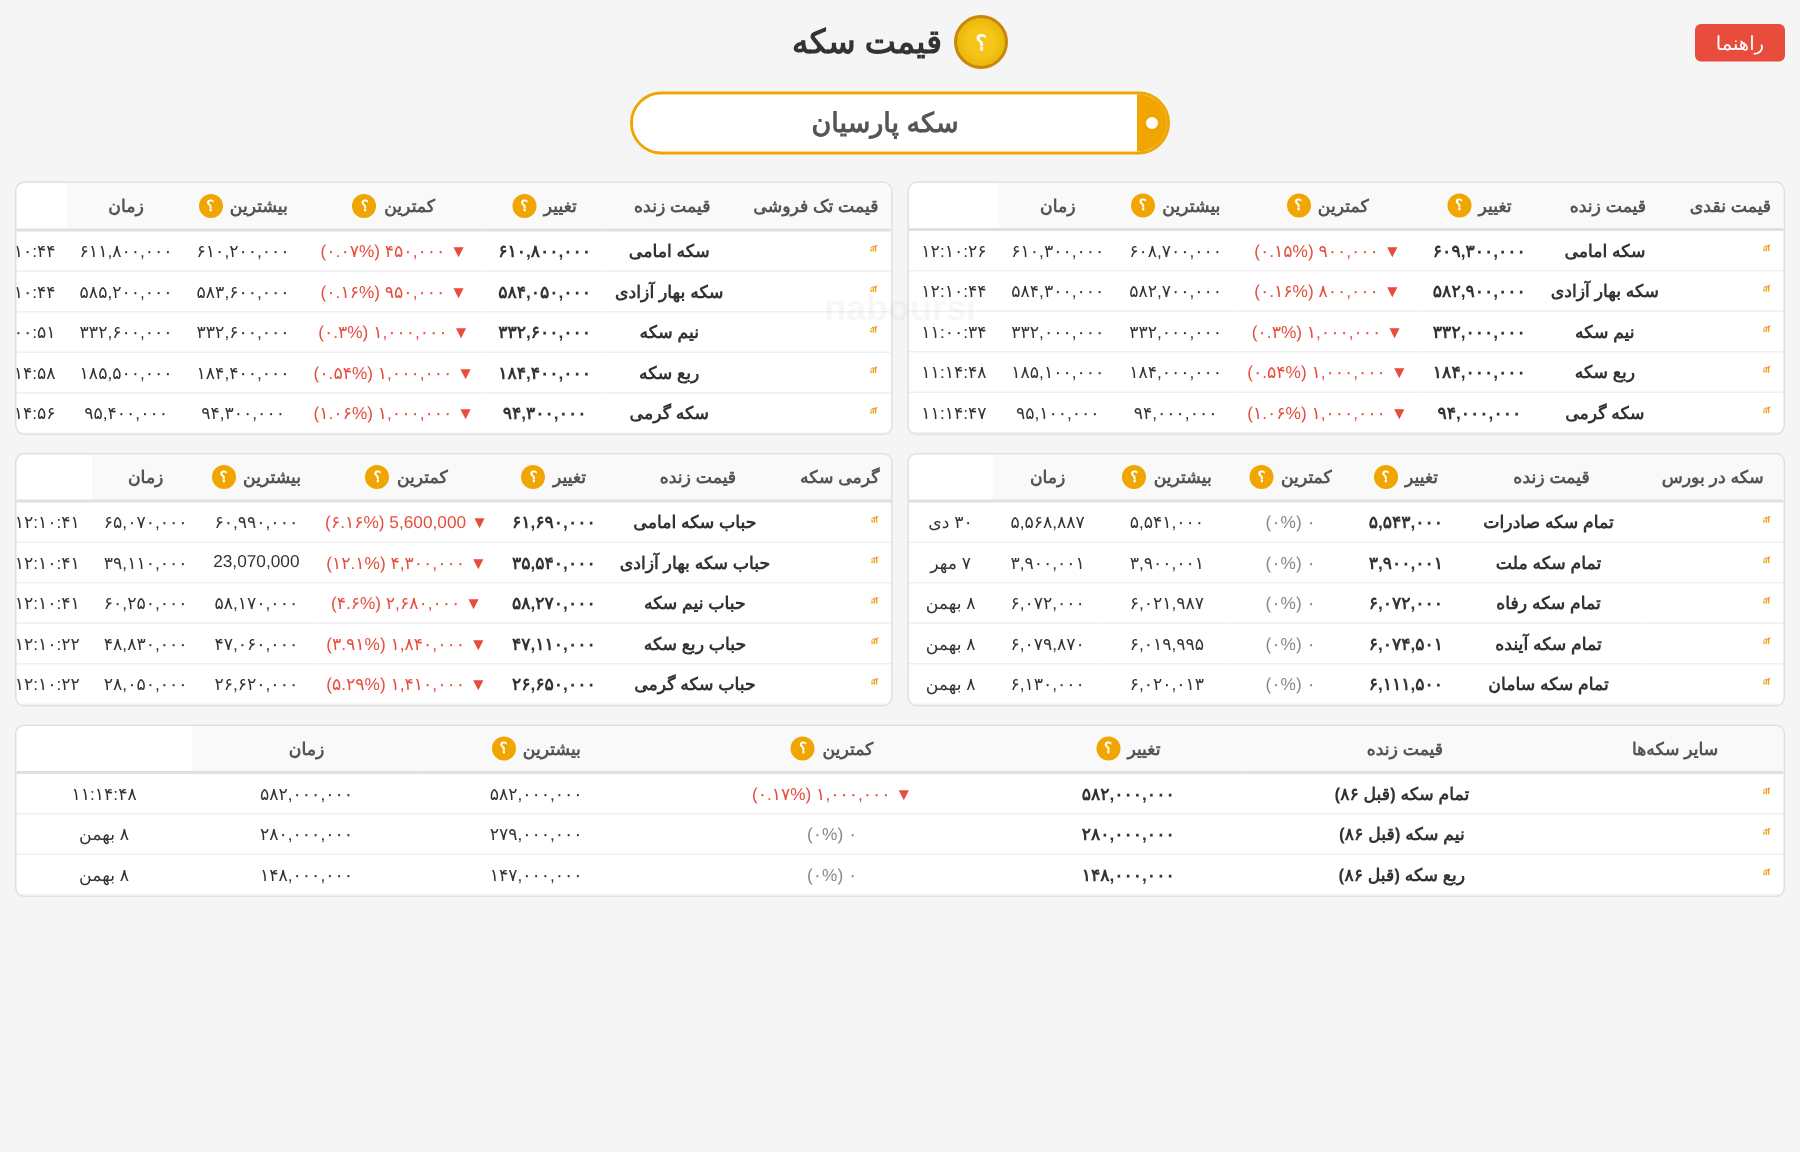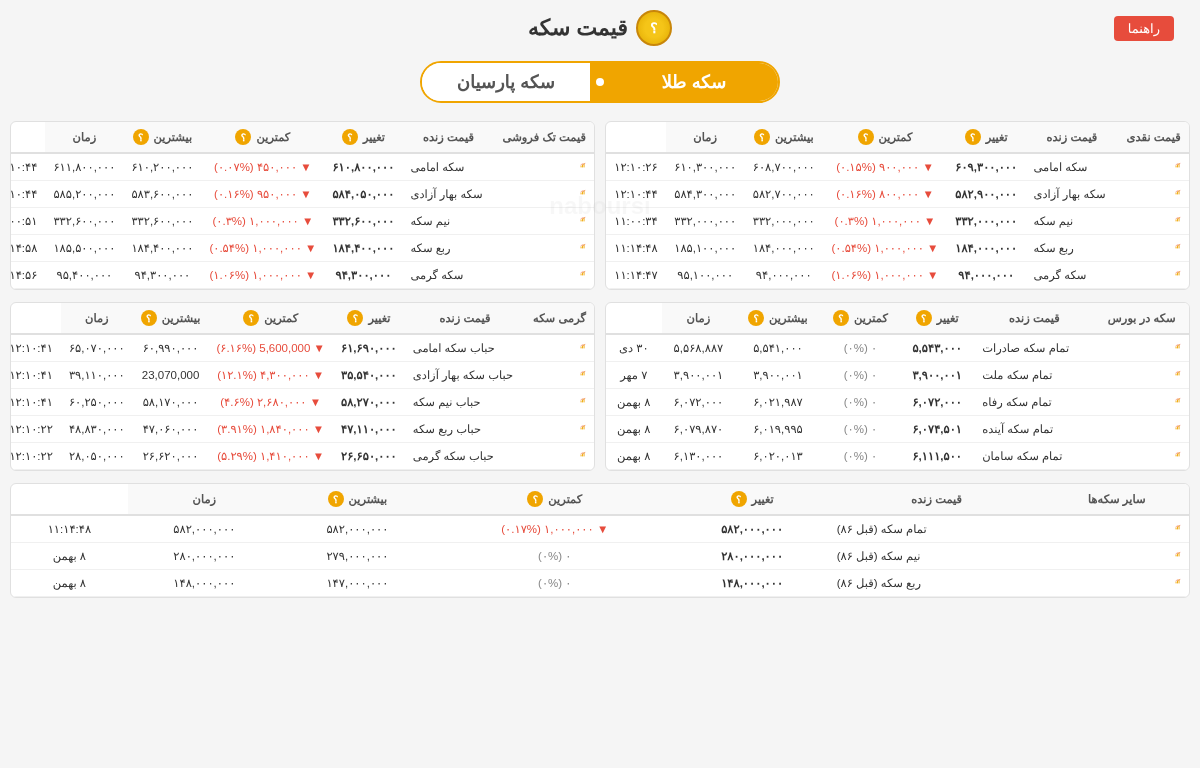--- a/index.html
+++ b/index.html
@@ -40,21 +40,21 @@
       display: flex;
       align-items: center;
       justify-content: center;
       font-size: 14px;
       color: #fff;
       font-weight: bold;
       border: 2px solid #c8860a;
     }
     .rahnama-btn {
       position: absolute;
-      right: 16px;
+      right: 0;
       background: #e74c3c;
       color: #fff;
       border: none;
       padding: 5px 14px;
       border-radius: 4px;
       cursor: pointer;
       font-size: 13px;
       font-family: Tahoma, Arial, sans-serif;
     }
     
@@ -140,22 +140,22 @@
     }
     tbody tr {
       border-bottom: 1px solid #f0f0f0;
     }
     tbody td {
       padding: 6px 8px;
       text-align: center;
       white-space: nowrap;
     }
     .col-name {
-      text-align: left;
-      font-weight: normal;
+      text-align: center;
+      font-weight: bold;
       color: #333;
       padding-right: 12px;
     }
     .col-price {
       color: #333;
       font-weight: bold;
       margin-left: 43px;
     }
     .change-down {
       color: #e74c3c;
@@ -208,21 +208,20 @@
   <div class="header">
     <button class="rahnama-btn">راهنما</button>
     <div class="header-title">
       <span class="coin-icon">؟</span>
       <span>قیمت سکه</span>
     </div>
   </div>
 
   <div class="tab-switcher">
     <div class="tab-container">
-      <button class="tab-btn active">سکه طلا</button>
       <div class="tab-divider">
         <div class="tab-divider-circle"></div>
       </div>
       <button class="tab-btn inactive">سکه پارسیان</button>
     </div>
   </div>
 
   <div class="section-row relative-wrap">
     <div style="position:absolute;left:50%;top:50%;transform:translate(-50%,-50%);opacity:0.06;font-size:24px;font-weight:bold;color:#888;pointer-events:none;white-space:nowrap;z-index:10;">naboursi</div>
 

